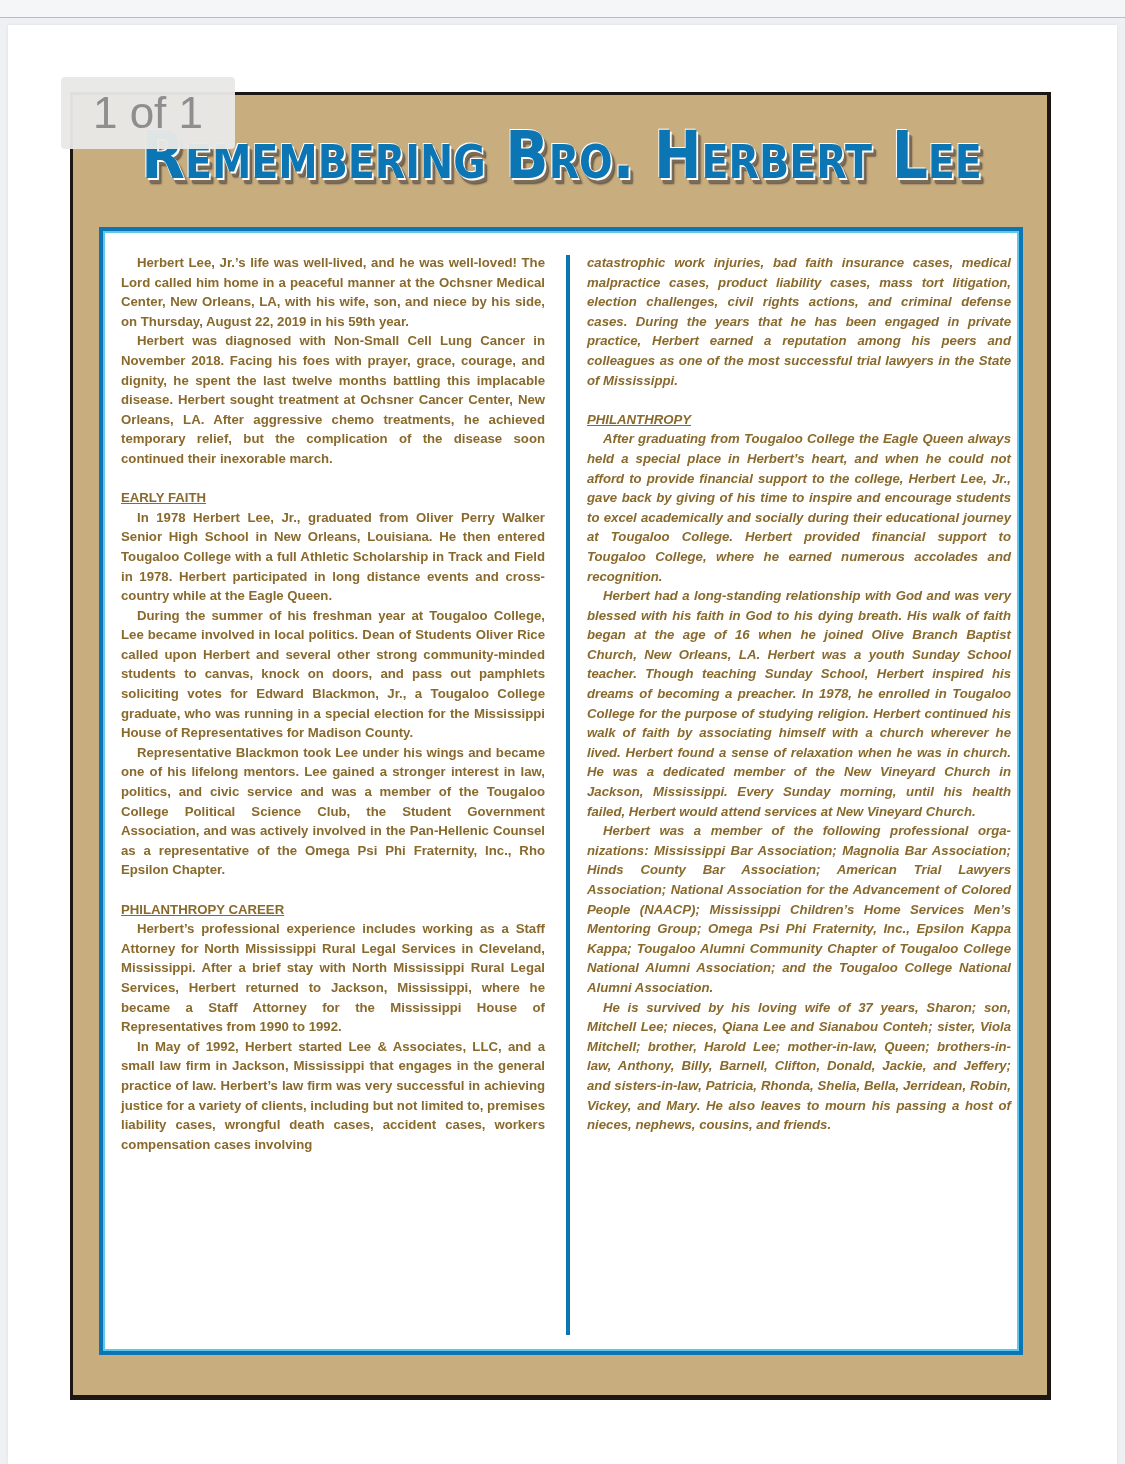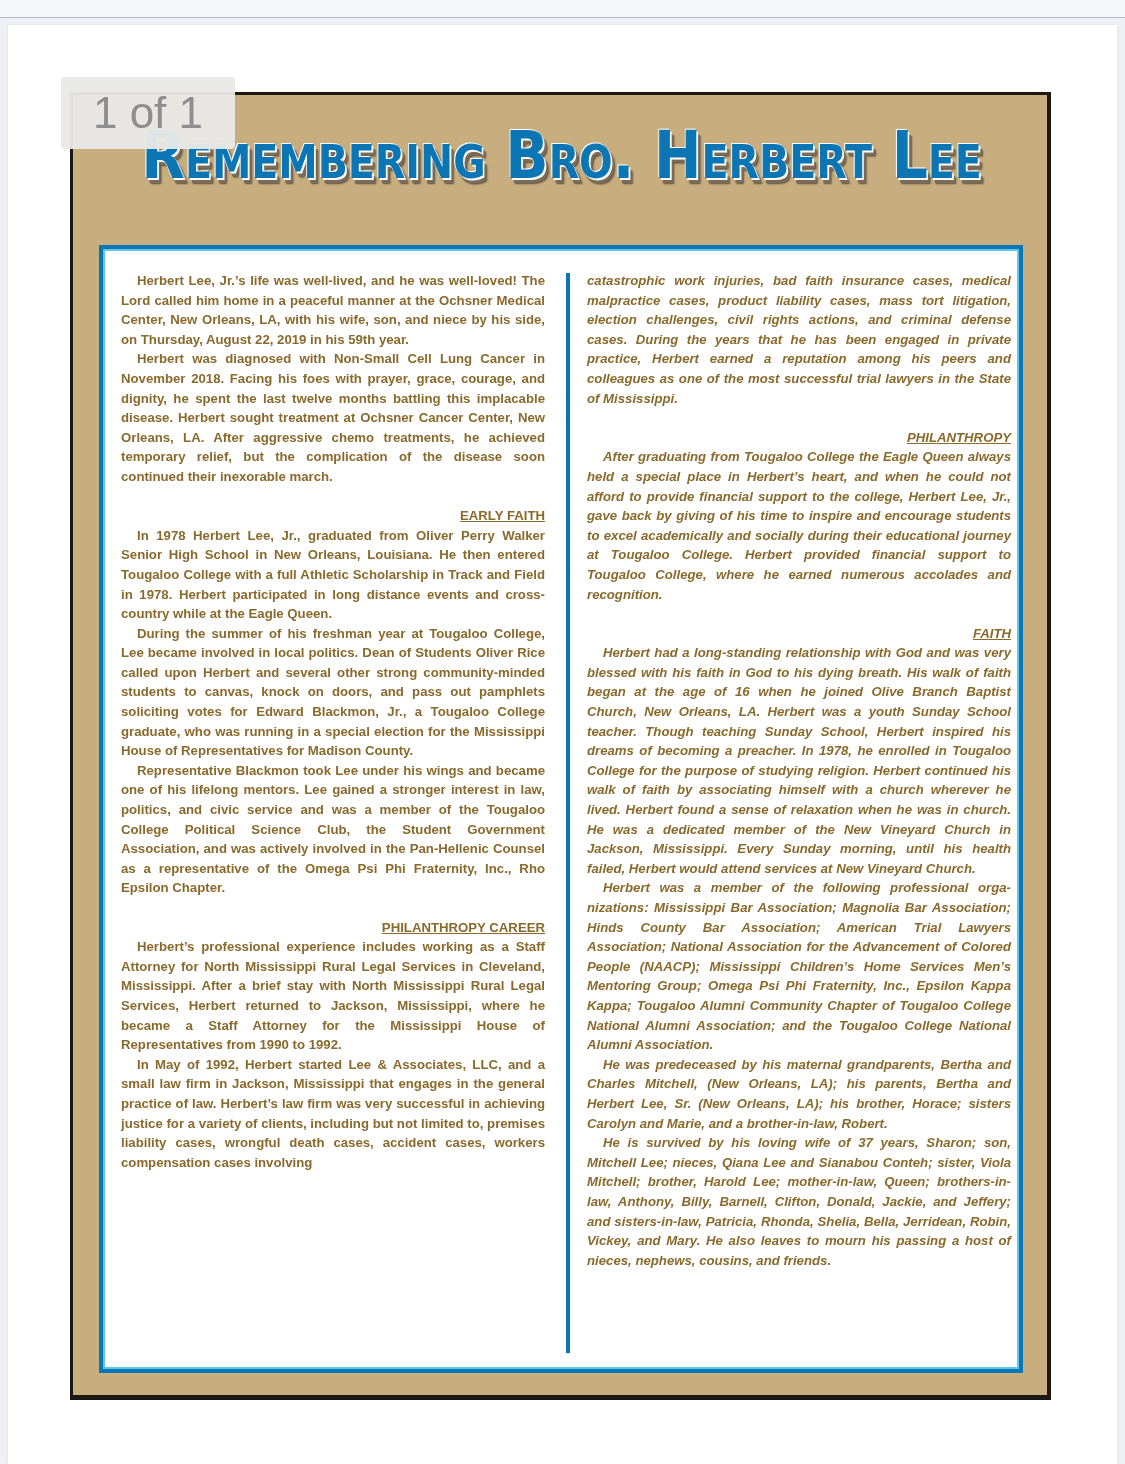--- a/index.html
+++ b/index.html
@@ -60,21 +60,21 @@
         5px 6px 2px #5a4e3e;
       white-space: nowrap;
       line-height: 1;
       font-variant: small-caps;
       transform: scaleX(0.86);
       transform-origin: 50% 50%;
     }
     .panel {
       position: absolute;
       left: 26px;
-      top: 150px;
+      top: 132px;
       width: 916px;
       height: 1120px;
       background: #ffffff;
       border: 4px solid #0b76b3;
       box-shadow: inset 0 0 0 2px #5fc6ee;
     }
     .col {
       position: absolute;
       top: 22px;
       width: 424px;
@@ -95,21 +95,21 @@
       width: 4px;
       height: 1080px;
       background: #0b76b3;
     }
     .para {
       margin: 0;
       text-indent: 16px;
     }
     .heading {
       margin: 19.6px 0 0 0;
-      text-align: right;
+      text-align: left;
       text-decoration: underline;
       font-weight: bold;
     }
     .pager-badge {
       position: absolute;
       left: 61px;
       top: 77px;
       width: 174px;
       height: 72px;
       background: rgba(232,232,230,0.96);
@@ -152,23 +152,21 @@
     </div>
 
     <div class="divider"></div>
 
     <div class="col right">
       <p class="para" style="text-indent:0">catastrophic work injuries, bad faith insurance cases, medical malpractice cases, product liability cases, mass tort litigation, election challenges, civil rights actions, and criminal defense cases. During the years that he has been engaged in private practice, Herbert earned a reputation among his peers and colleagues as one of the most successful trial lawyers in the State of Mississippi.</p>
 
       <p class="heading">PHILANTHROPY</p>
       <p class="para">After graduating from Tougaloo College the Eagle Queen always held a special place in Herbert’s heart, and when he could not afford to provide financial support to the college, Herbert Lee, Jr., gave back by giving of his time to inspire and encourage students to excel academically and socially during their educational journey at Tougaloo College. Herbert pro­vided financial support to Tougaloo College, where he earned numerous accolades and recognition.</p>
 
-      <p class="heading">FAITH</p>
       <p class="para">Herbert had a long-standing relationship with God and was very blessed with his faith in God to his dying breath. His walk of faith began at the age of 16 when he joined Olive Branch Baptist Church, New Orleans, LA. Herbert was a youth Sunday School teacher. Though teaching Sunday School, Herbert in­spired his dreams of becoming a preacher. In 1978, he enrolled in Tougaloo College for the purpose of studying religion. Her­bert continued his walk of faith by associating himself with a church wherever he lived. Herbert found a sense of relaxation when he was in church. He was a dedicated member of the New Vineyard Church in Jackson, Mississippi. Every Sunday morning, until his health failed, Herbert would attend services at New Vineyard Church.</p>
 
       <p class="para">Herbert was a member of the following professional orga­nizations: Mississippi Bar Association; Magnolia Bar Associ­ation; Hinds County Bar Association; American Trial Lawyers Association; National Association for the Advancement of Colored People (NAACP); Mississippi Children’s Home Ser­vices Men’s Mentoring Group; Omega Psi Phi Fraternity, Inc., Epsilon Kappa Kappa; Tougaloo Alumni Community Chapter of Tougaloo College National Alumni Association; and the Touga­loo College National Alumni Association.</p>
 
-      <p class="para">He was predeceased by his maternal grandparents, Bertha and Charles Mitchell, (New Orleans, LA); his parents, Bertha and Herbert Lee, Sr. (New Orleans, LA); his brother, Horace; sisters Carolyn and Marie, and a brother-in-law, Robert.</p>
       <p class="para">He is survived by his loving wife of 37 years, Sharon; son, Mitchell Lee; nieces, Qiana Lee and Sianabou Conteh; sister, Viola Mitchell; brother, Harold Lee; mother-in-law, Queen; brothers-in-law, Anthony, Billy, Barnell, Clifton, Donald, Jack­ie, and Jeffery; and sisters-in-law, Patricia, Rhonda, Shelia, Bel­la, Jerridean, Robin, Vickey, and Mary. He also leaves to mourn his passing a host of nieces, nephews, cousins, and friends.</p>
     </div>
 
   </div>
 </div>
 
 </body></html>

